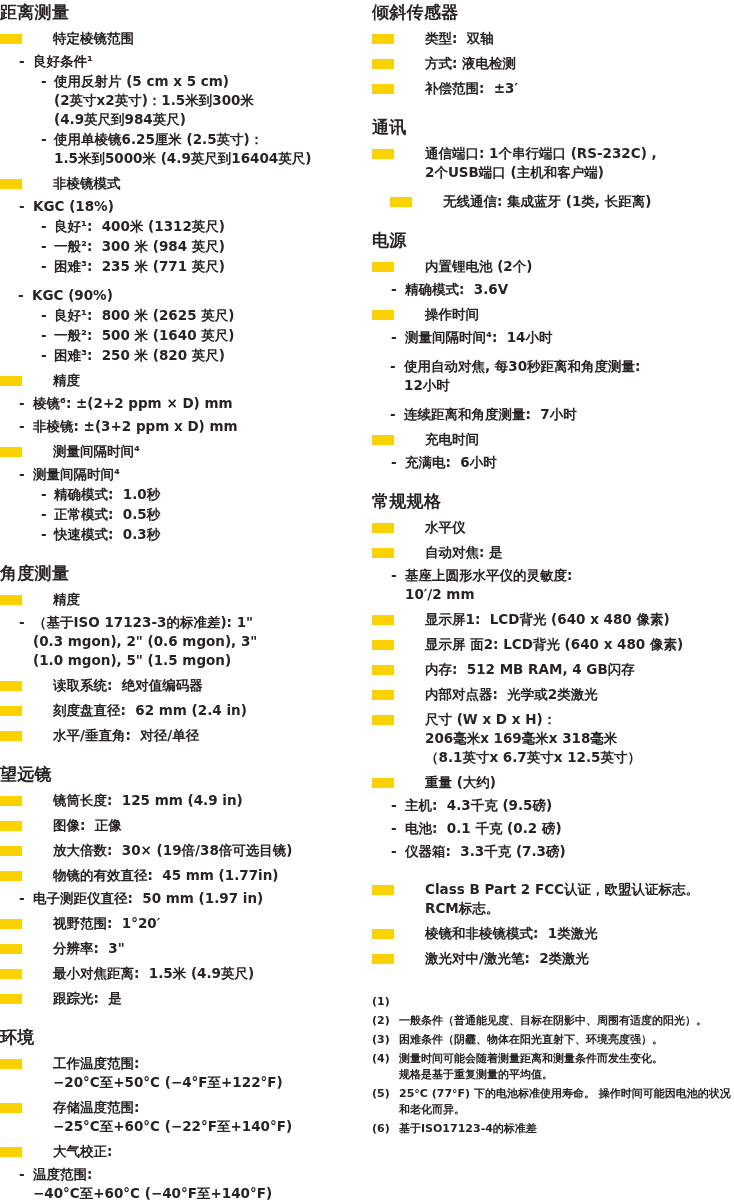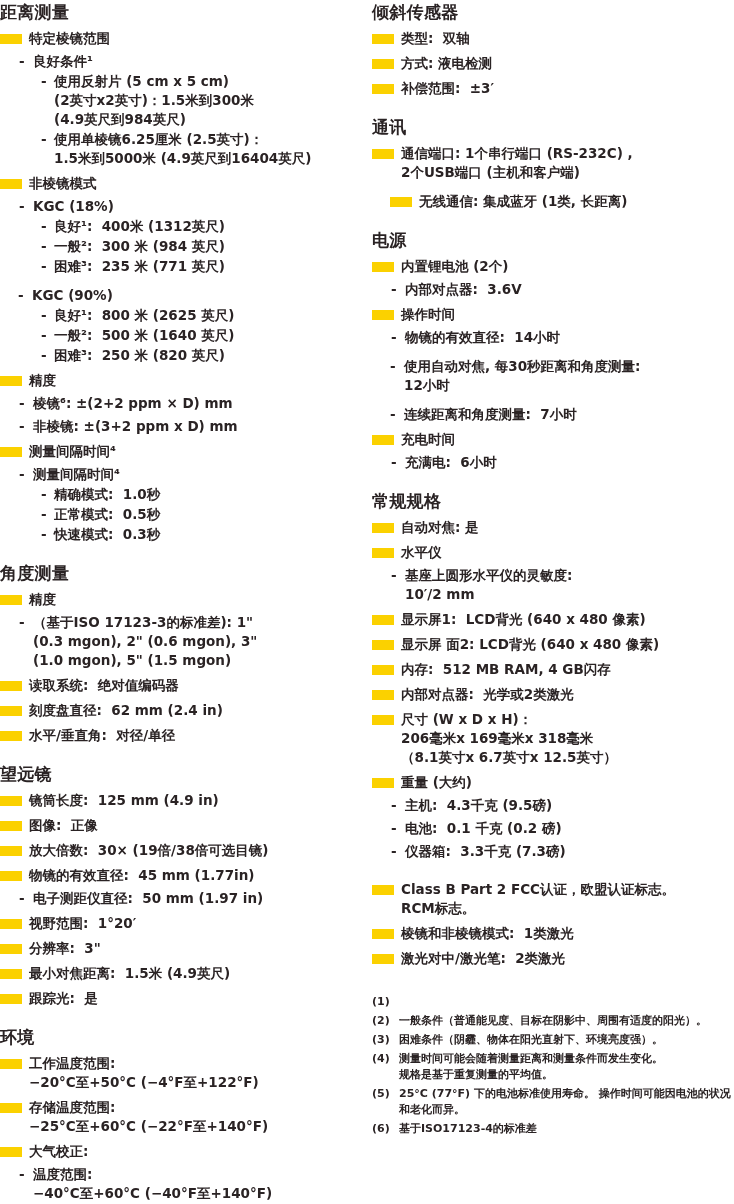--- a/index.html
+++ b/index.html
@@ -14,21 +14,21 @@
   .page { width: 734px; height: 1204px; padding-top: 2px; overflow: hidden; }
   .columns { display: flex; }
   .col-left  { flex: 0 0 367px; width: 367px; }
   .col-right { flex: 0 0 367px; width: 367px; padding-left: 5px; }
 
   .section { margin-bottom: 19px; }
   .sec-title { font-size: 17px; line-height: 21px; margin-bottom: 6px; letter-spacing: .3px; }
 
   .item { display: flex; align-items: flex-start; font-size: 13.5px; line-height: 19px; }
   .item .txt { white-space: pre-wrap; }
-  .item.l1 { margin-top: 6px; }
+  .item.l1 { margin-top: 6px; gap: 24px; }
   .item.l1 .bullet { flex: 0 0 22px; height: 10px; background: #fbd100; margin: 5px 7px 0 0; }
   .item.l2 { margin-top: 4px; padding-left: 19px; }
   .item.l2 .dash { flex: 0 0 14px; }
   .item.l3 { margin-top: 1px; padding-left: 41px; }
   .item.l3 .dash { flex: 0 0 13px; }
   .item.gap { margin-top: 10px; padding-left: 18px; }
 
   .footnotes { margin-top: 26px; }
   .footnote { display: flex; font-size: 11px; line-height: 16px; margin-bottom: 3px; }
   .fn-num { flex: 0 0 27px; }
@@ -247,29 +247,29 @@
             </div>
           </div>
           <div class="section">
             <div class="sec-title">电源</div>
             <div class="item l1">
               <span class="bullet"></span>
               <span class="txt">内置锂电池 (2个)</span>
             </div>
             <div class="item l2">
               <span class="dash">-</span>
-              <span class="txt">内部对点器:  3.6V</span>
+              <span class="txt">精确模式:  3.6V</span>
             </div>
             <div class="item l1">
               <span class="bullet"></span>
               <span class="txt">操作时间</span>
             </div>
             <div class="item l2">
               <span class="dash">-</span>
-              <span class="txt">物镜的有效直径:  14小时</span>
+              <span class="txt">测量间隔时间⁴:  14小时</span>
             </div>
             <div class="item l2 gap">
               <span class="dash">-</span>
               <span class="txt">使用自动对焦, 每30秒距离和角度测量:
 12小时</span>
             </div>
             <div class="item l2 gap">
               <span class="dash">-</span>
               <span class="txt">连续距离和角度测量:  7小时</span>
             </div>
@@ -279,25 +279,25 @@
             </div>
             <div class="item l2">
               <span class="dash">-</span>
               <span class="txt">充满电:  6小时</span>
             </div>
           </div>
           <div class="section">
             <div class="sec-title">常规规格</div>
             <div class="item l1">
               <span class="bullet"></span>
+              <span class="txt">水平仪</span>
+            </div>
+            <div class="item l1">
+              <span class="bullet"></span>
               <span class="txt">自动对焦: 是</span>
-            </div>
-            <div class="item l1">
-              <span class="bullet"></span>
-              <span class="txt">水平仪</span>
             </div>
             <div class="item l2">
               <span class="dash">-</span>
               <span class="txt">基座上圆形水平仪的灵敏度:
 10′/2 mm</span>
             </div>
             <div class="item l1">
               <span class="bullet"></span>
               <span class="txt">显示屏1:  LCD背光 (640 x 480 像素)</span>
             </div>

